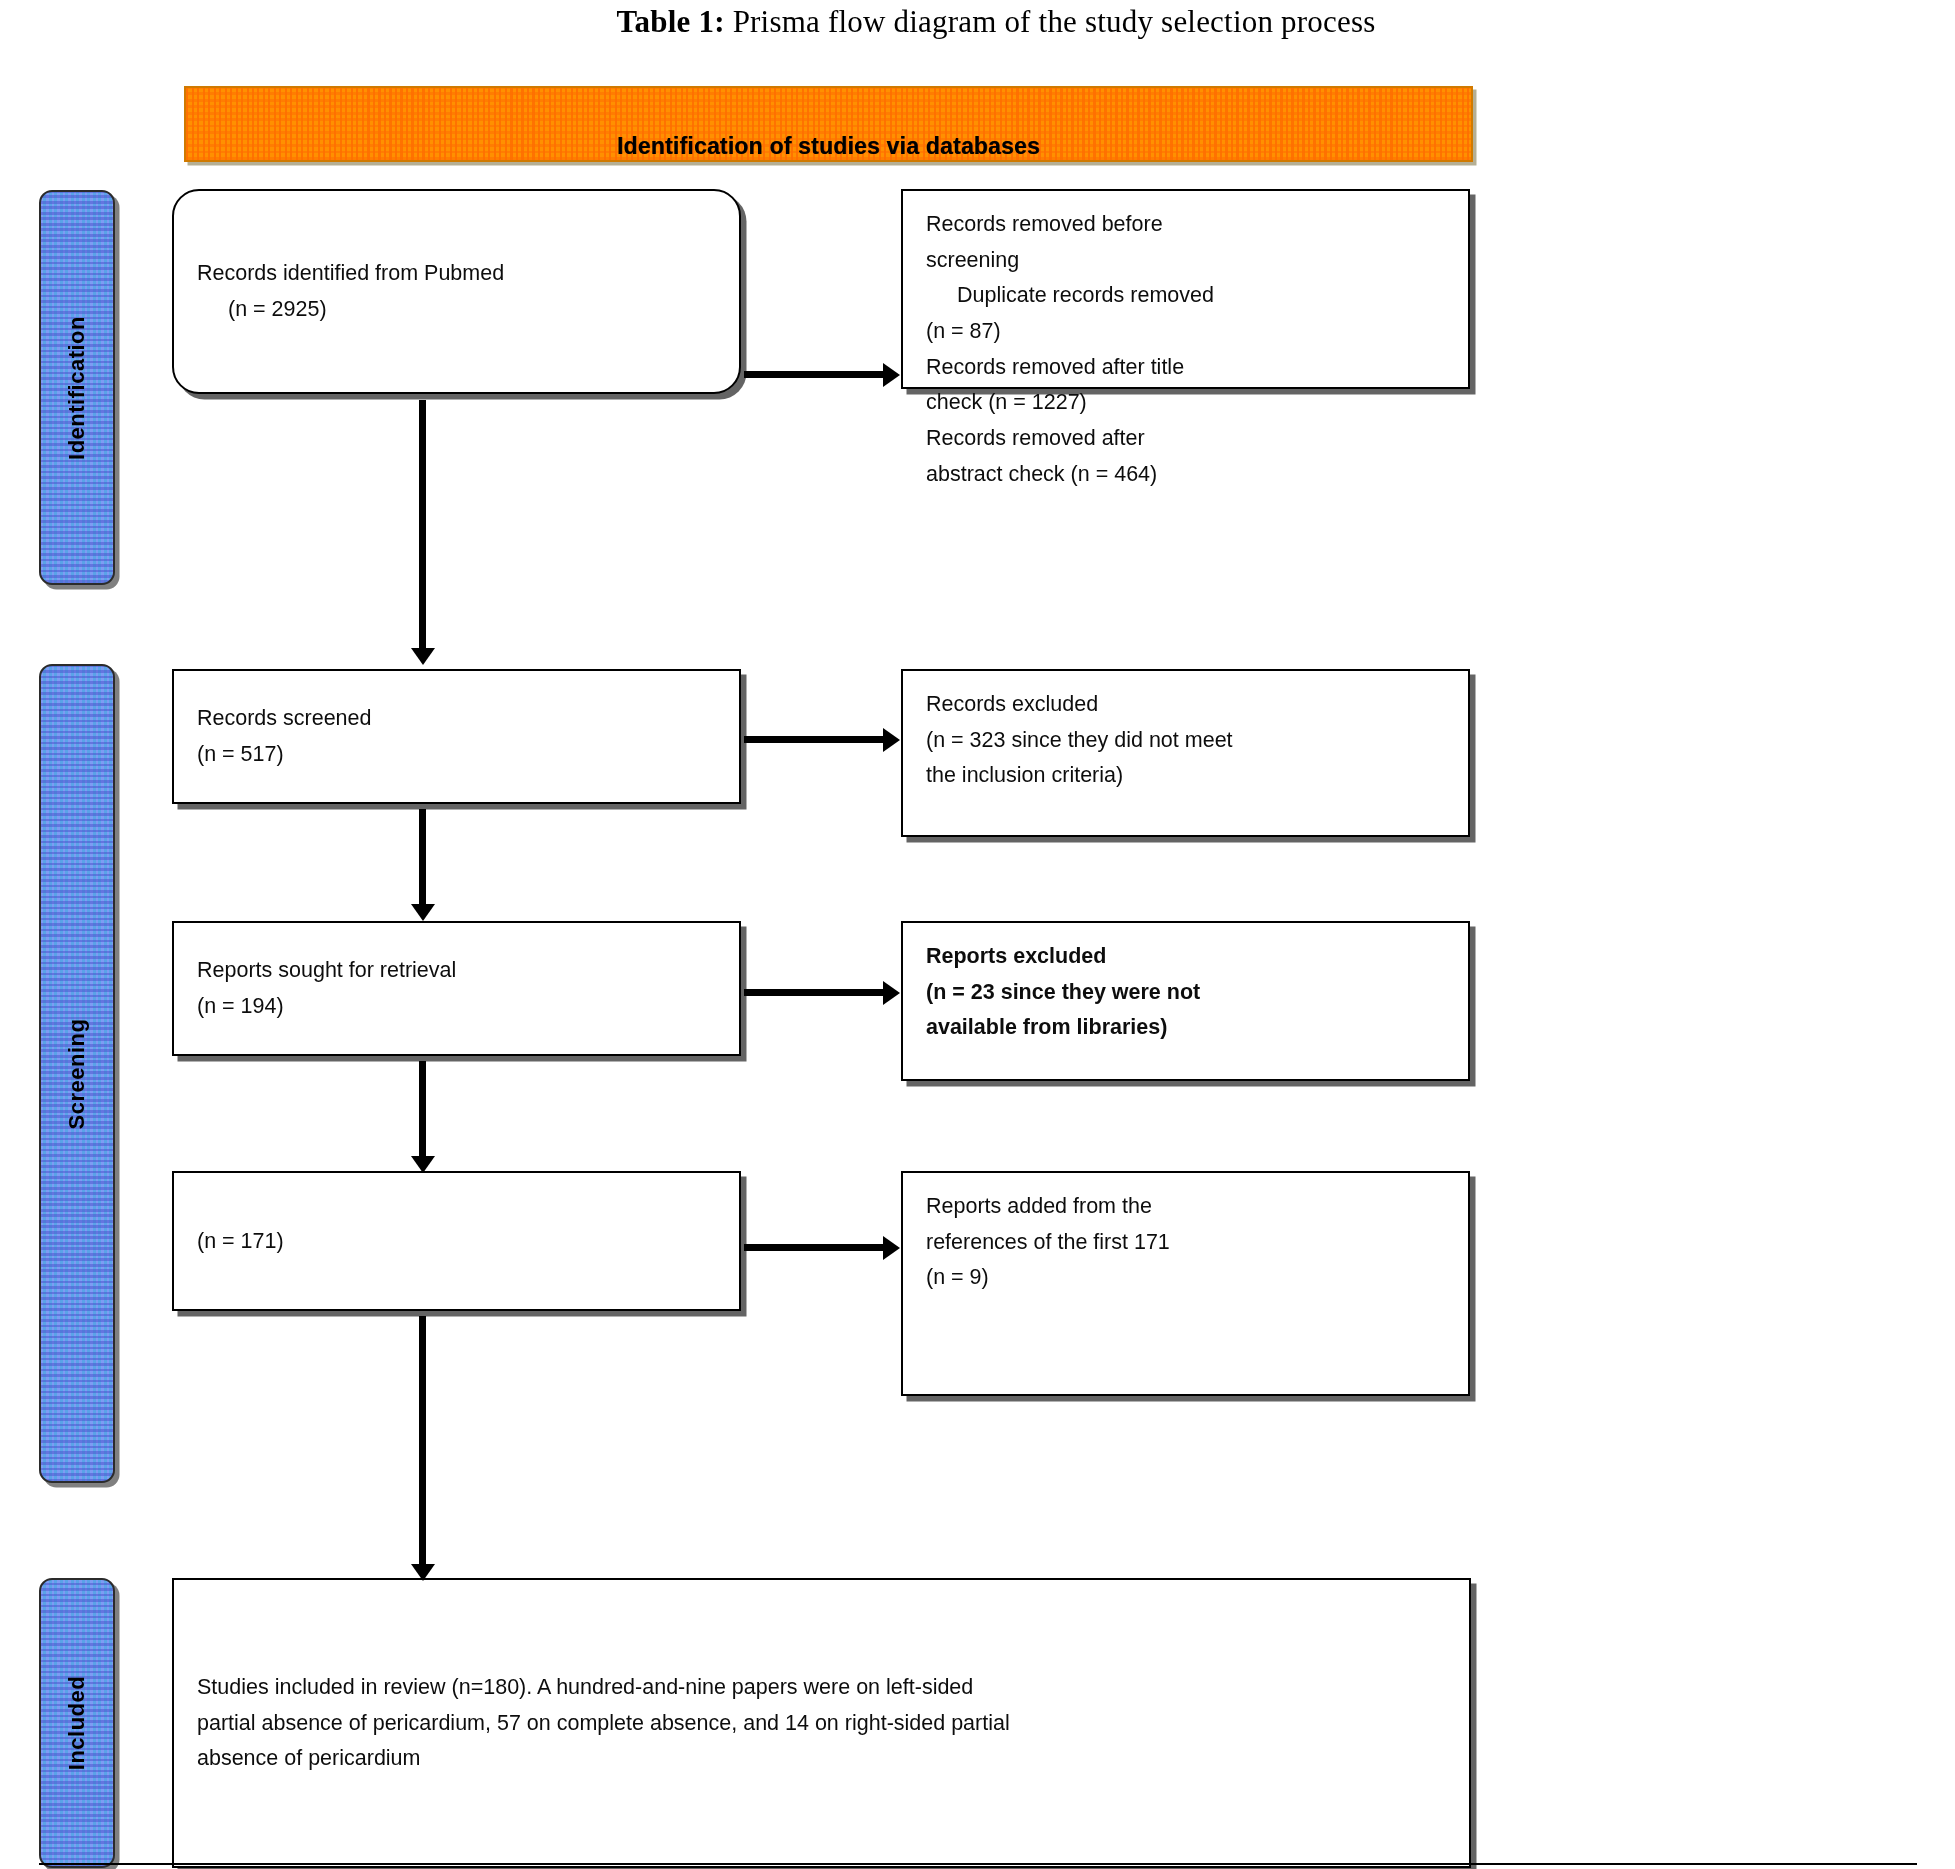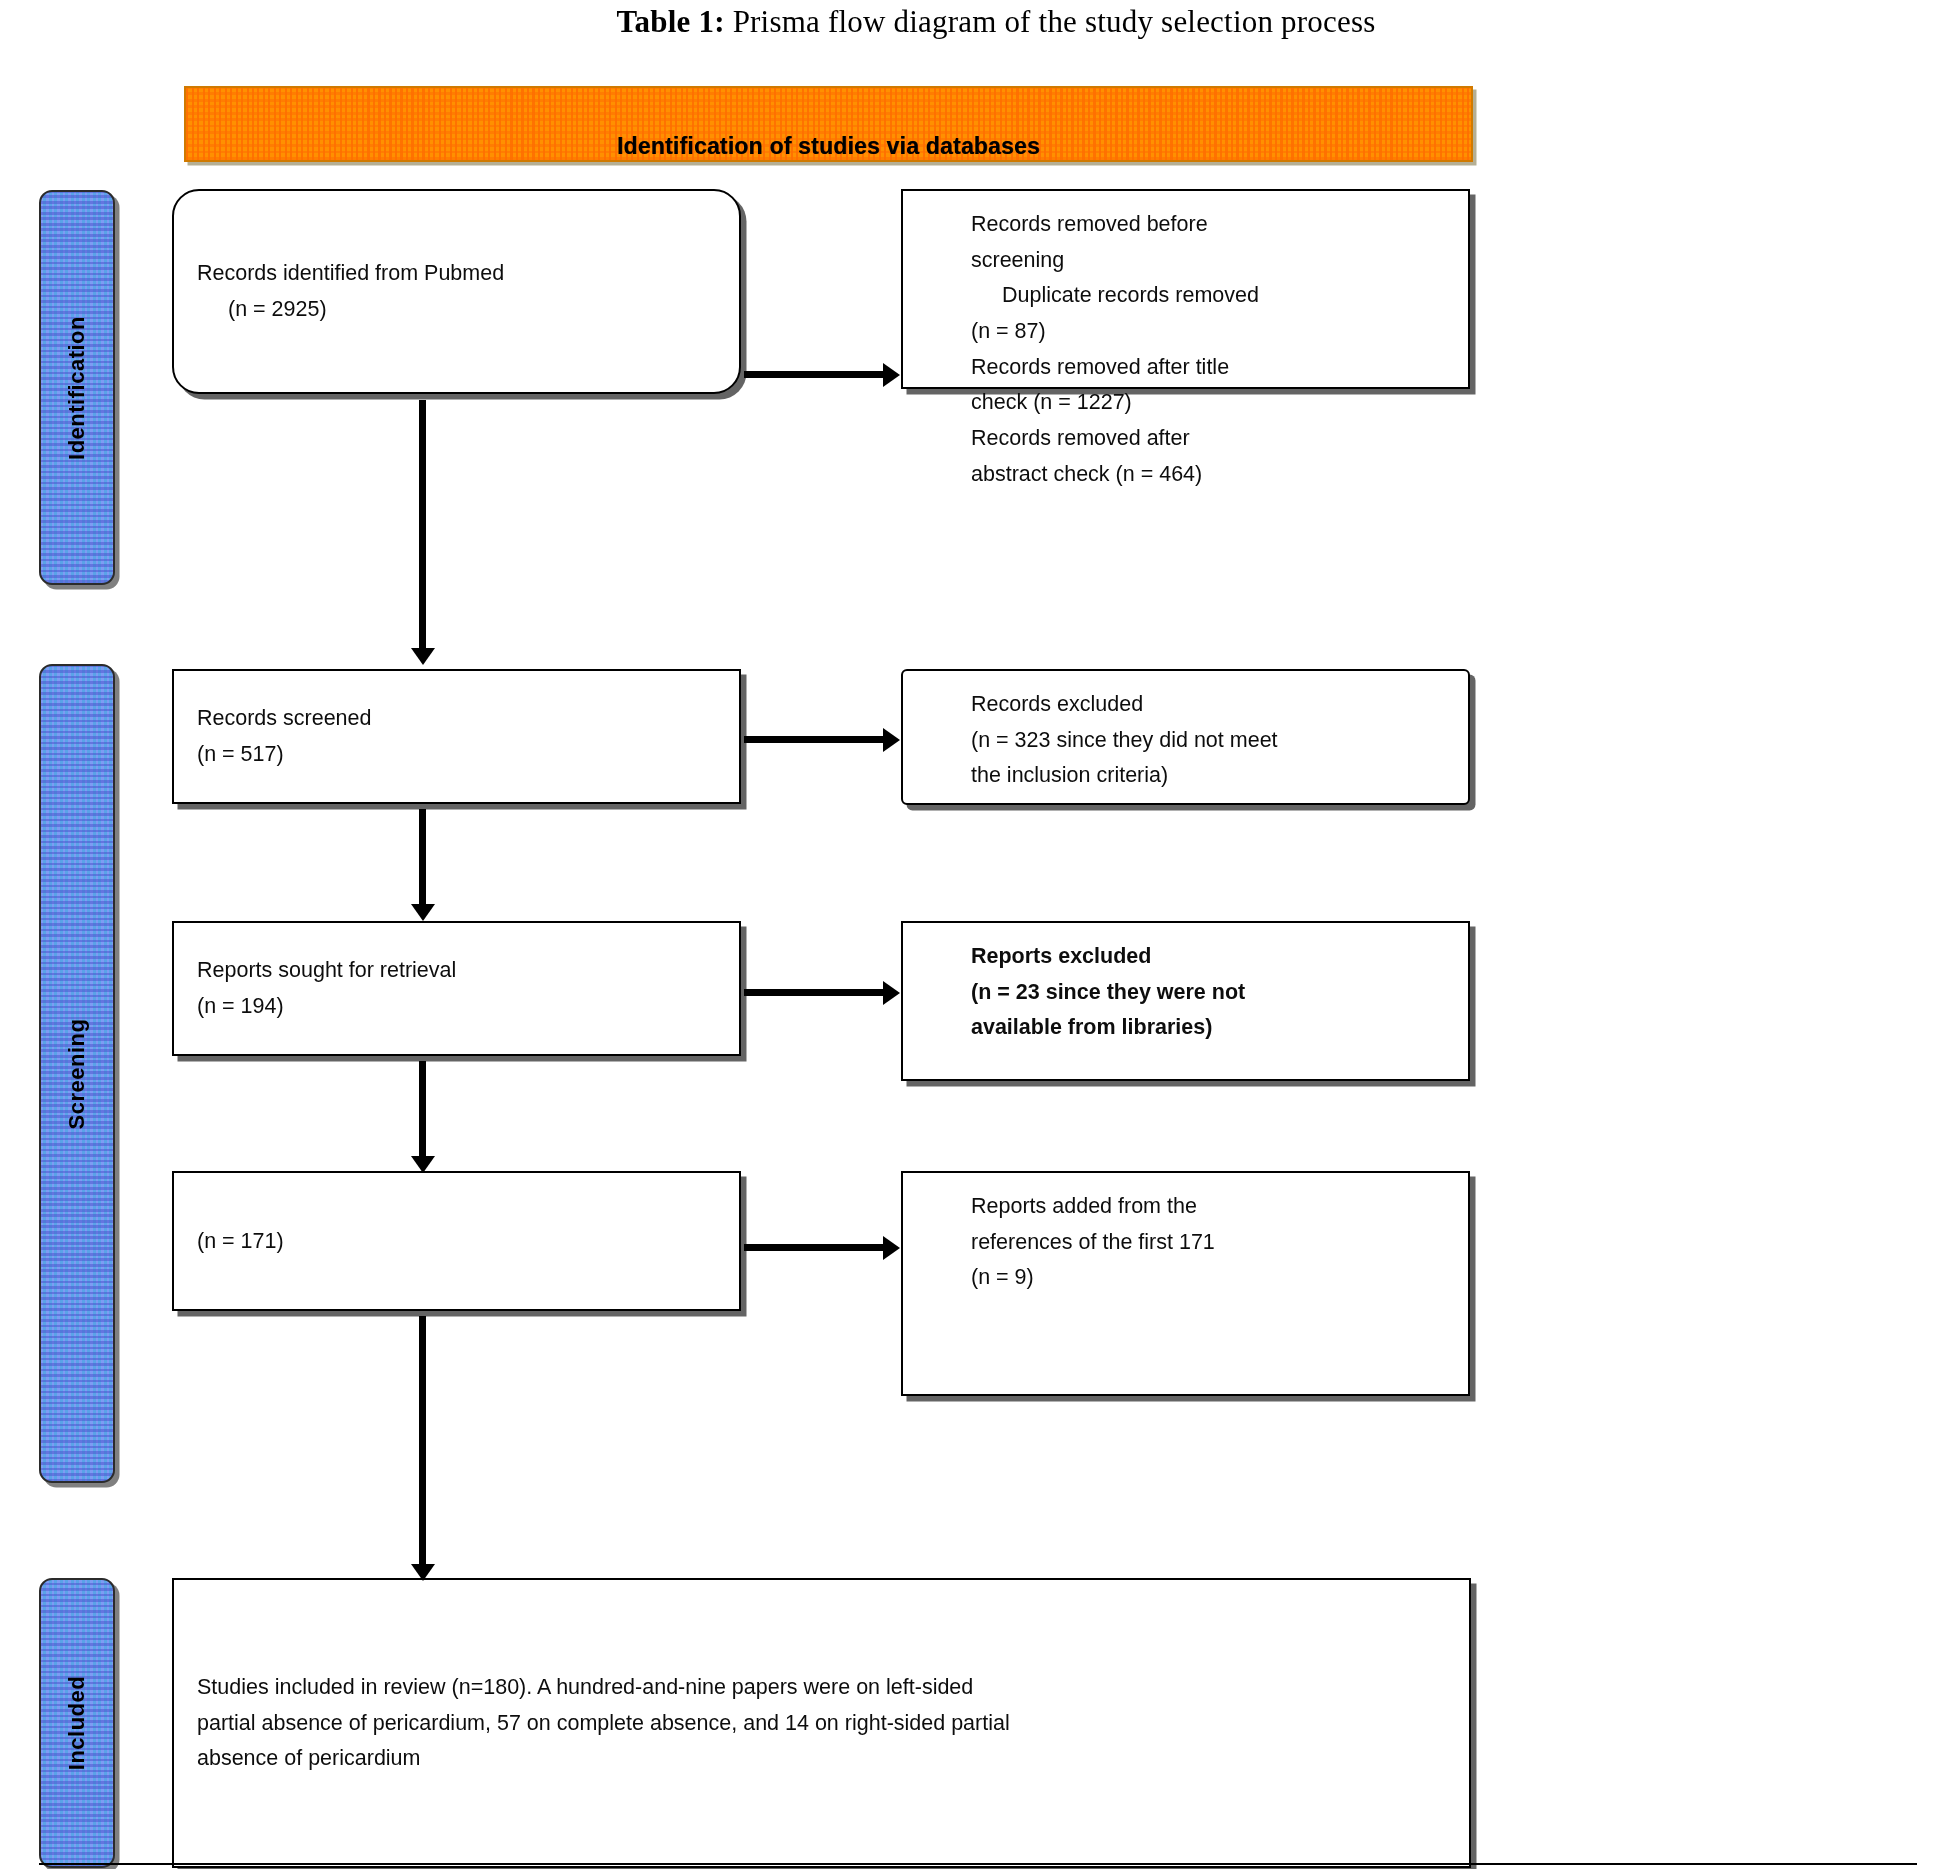--- a/index.html
+++ b/index.html
@@ -92,36 +92,36 @@
     background: #ffffff;
     border: 2.5px solid #000000;
     box-shadow: 5.5px 5.5px 0 rgba(40,40,40,0.72);
     padding: 17px 23px;
     font-size: 21.5px;
     line-height: 1.52;
     color: #0d0d0d;
   }
   .fbox p { margin: 0 0 3px 0; }
   .fbox p:last-child { margin-bottom: 0; }
-  .fbox.just p { text-align: justify; text-align-last: left; margin-left: 45px; }
+  .fbox.just p { text-align: justify; text-align-last: left; }
   .fbox .indent { padding-left: 31px; }
   .fbox.center-v {
     display: flex; flex-direction: column; justify-content: center;
   }
 
   
   #box-identified { left: 172px;  top: 189px;  width: 569px; height: 205px; border-radius: 27px; }
   #box-screened   { left: 172px;  top: 669px; width: 569px; height: 135px; }
   #box-sought     { left: 172px;  top: 921px; width: 569px; height: 135px; }
   #box-assessed   { left: 172px;  top: 1171px; width: 569px; height: 140px; }
   #box-included   { left: 172px;  top: 1578px; width: 1299px; height: 290px; }
 
   
   #box-removed       { left: 901px; top: 189px;  width: 569px; height: 200px; }
-  #box-rec-excluded  { left: 901px; top: 669px; width: 569px; height: 136px; border-radius: 6px; }
+  #box-rec-excluded  { left: 901px; top: 669px; width: 569px; height: 168px; }
   #box-rep-excluded  { left: 901px; top: 921px; width: 569px; height: 160px; font-weight: bold; }
   #box-rep-added     { left: 901px; top: 1171px; width: 569px; height: 225px; }
 
   
   .arrow-v, .arrow-h { position: absolute; }
   .arrow-v .shaft {
     position: absolute; left: 0; top: 0;
     width: 7px; background: #000000;
   }
   .arrow-v .head {

